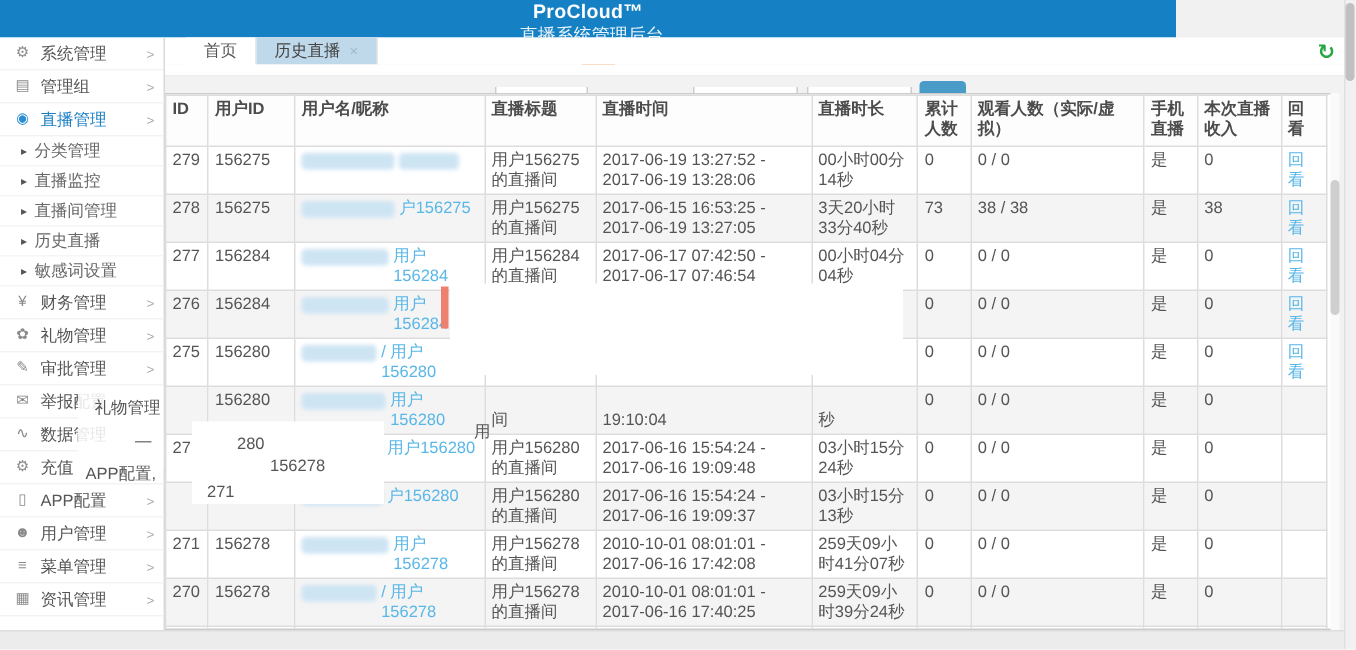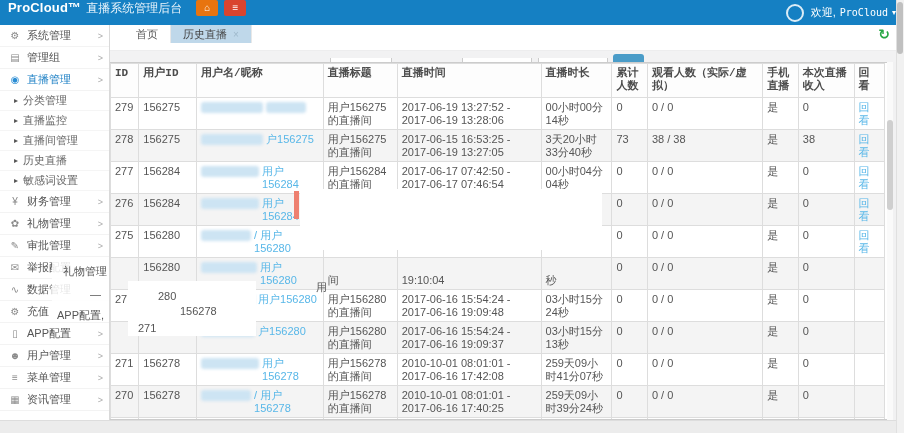--- a/index.html
+++ b/index.html
@@ -1,20 +1,20 @@
 <!DOCTYPE html>
 <html><head>
 <meta charset="utf-8">
 <style>
   * { margin:0; padding:0; box-sizing:border-box; }
   html,body { width:904px; height:433px; overflow:hidden; }
   body { position:relative; font-family:"Liberation Sans","DejaVu Sans",sans-serif; background:#f1f1f2; font-size:11px; color:#555; }
 
   
-  .hdr { position:absolute; left:0; top:0; width:904px; height:25px; background:#1580c3; display:flex; padding:0 8px; }
+  .hdr { position:absolute; left:0; top:0; width:784px; height:25px; background:#1580c3; display:flex; align-items:center; padding:0 8px;flex-direction:column; }
   .brand { color:#fff; font-weight:bold; font-size:13px; letter-spacing:.2px; }
   .brand-suffix { color:#eaf4fb; font-size:12px; margin-left:5px; }
   .hbtn { width:22px; height:16px; border-radius:2px; color:#fff; font-size:10px; line-height:16px; text-align:center; margin-left:6px; cursor:pointer; }
   .hbtn.home { background:#e8740f; margin-left:14px; }
   .hbtn.red  { background:#d9442f; }
   .hdr-right { margin-left:auto; display:flex; align-items:center; color:#fff; }
   .avatar { width:18px; height:18px; border:2px solid rgba(255,255,255,.85); border-radius:50%; margin-right:7px; }
   .welcome { font-size:11px; }
   .uname { font-family:"DejaVu Sans Mono","Liberation Mono",monospace; font-size:10px; margin-left:4px; }
   .caret { font-size:8px; margin-left:4px; }
@@ -42,21 +42,21 @@
   .filterstrip { position:absolute; left:0; top:18px; width:794px; height:19px; }
   .filterstrip .white { position:absolute; left:0; top:0; width:794px; height:7px; background:#fff; }
   .filterstrip .gray  { position:absolute; left:0; top:7px; width:794px; height:12px; background:#f2f2f3; border-top:1px solid #ededee; }
   .f-input { position:absolute; height:10px; background:#fff; border:1px solid #ccc; border-top:none; border-radius:0 0 3px 3px; }
   .f-btn { position:absolute; height:14px; width:31px; background:#4a9cc8; border-radius:3px; cursor:pointer; }
 
   
   .panel { position:absolute; left:0; top:37px; width:779px; height:358px; overflow:hidden; background:#fff; border:1px solid #ccc; border-left:none; }
   table { border-collapse:collapse; table-layout:fixed; width:775px; }
   th, td { border:1px solid #ddd; padding:3px 4px 2px 4px; vertical-align:top; text-align:left; font-size:11px; line-height:13px; font-weight:normal; overflow:hidden; }
-  th { color:#4c4c4c; font-weight:bold; background:#fdfdfd; height:34px;font-family:Liberation Mono, monospace; }
+  th { color:#4c4c4c; font-weight:bold; background:#fdfdfd; height:34px; }
   tr.alt td { background:#f4f4f4; }
   td { color:#555; height:30px; }
   td.pre { white-space:pre-line; }
   a.lk { color:#58b7e8; text-decoration:none; cursor:pointer; }
   .namecell { display:flex; align-items:flex-start; gap:3px; }
   .blurpatch { height:11px; background:#cde4f3; border-radius:3px; filter:blur(1.5px); flex:none; margin-top:1px; }
   .inner-scroll { position:absolute; left:777px; top:37px; width:6px; height:358px; background:#fafafa; }
   .inner-thumb { position:absolute; left:777px; top:95px; width:6px; height:90px; background:#cfcfcf; border-radius:3px; cursor:pointer; }
 
   

